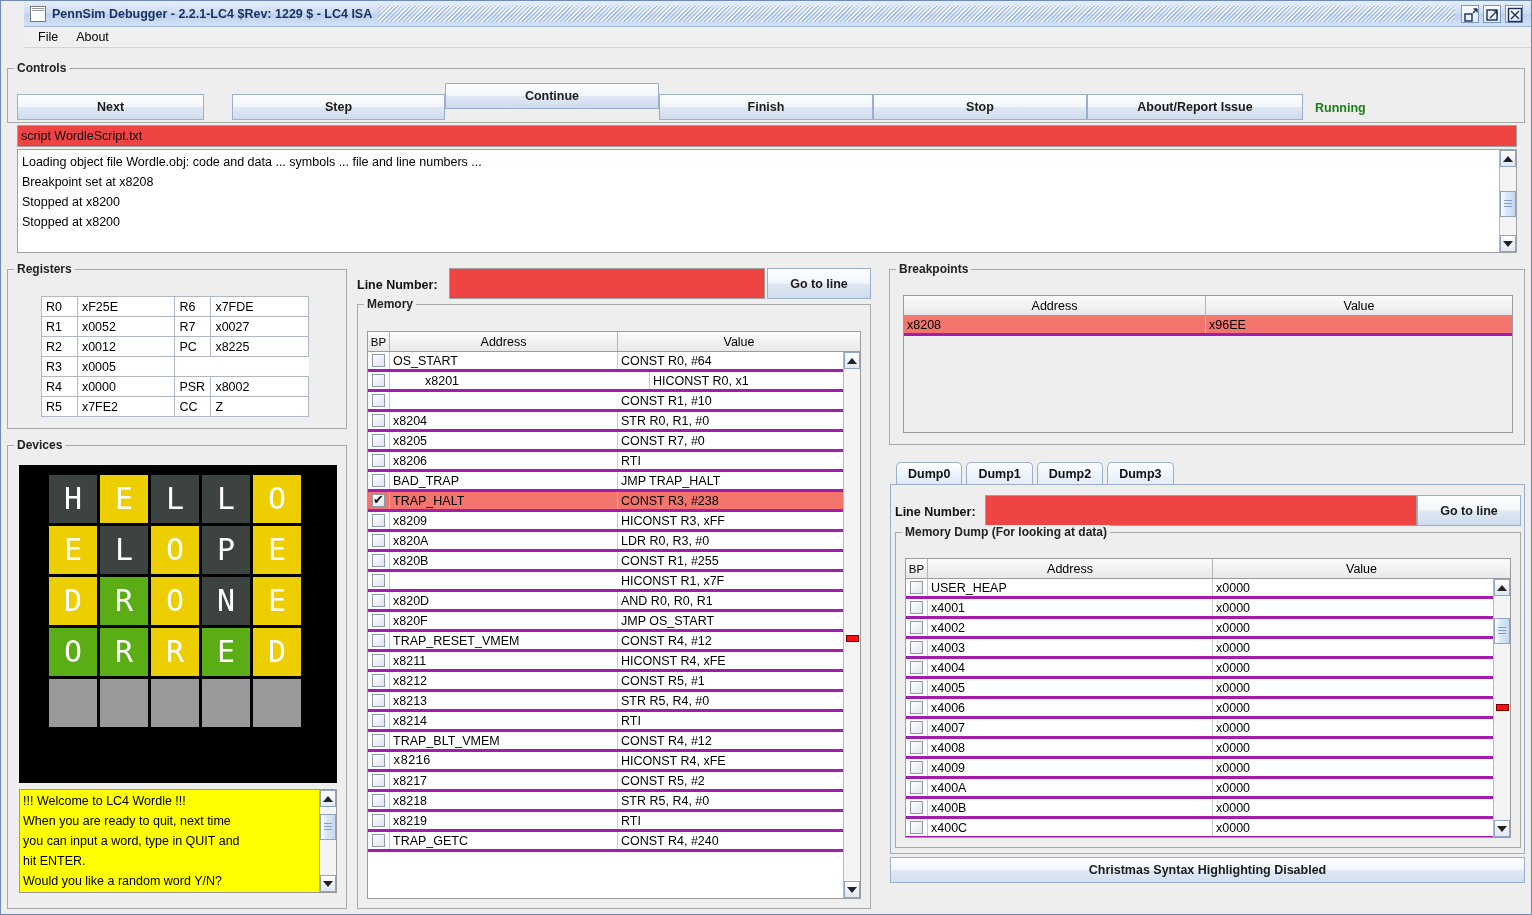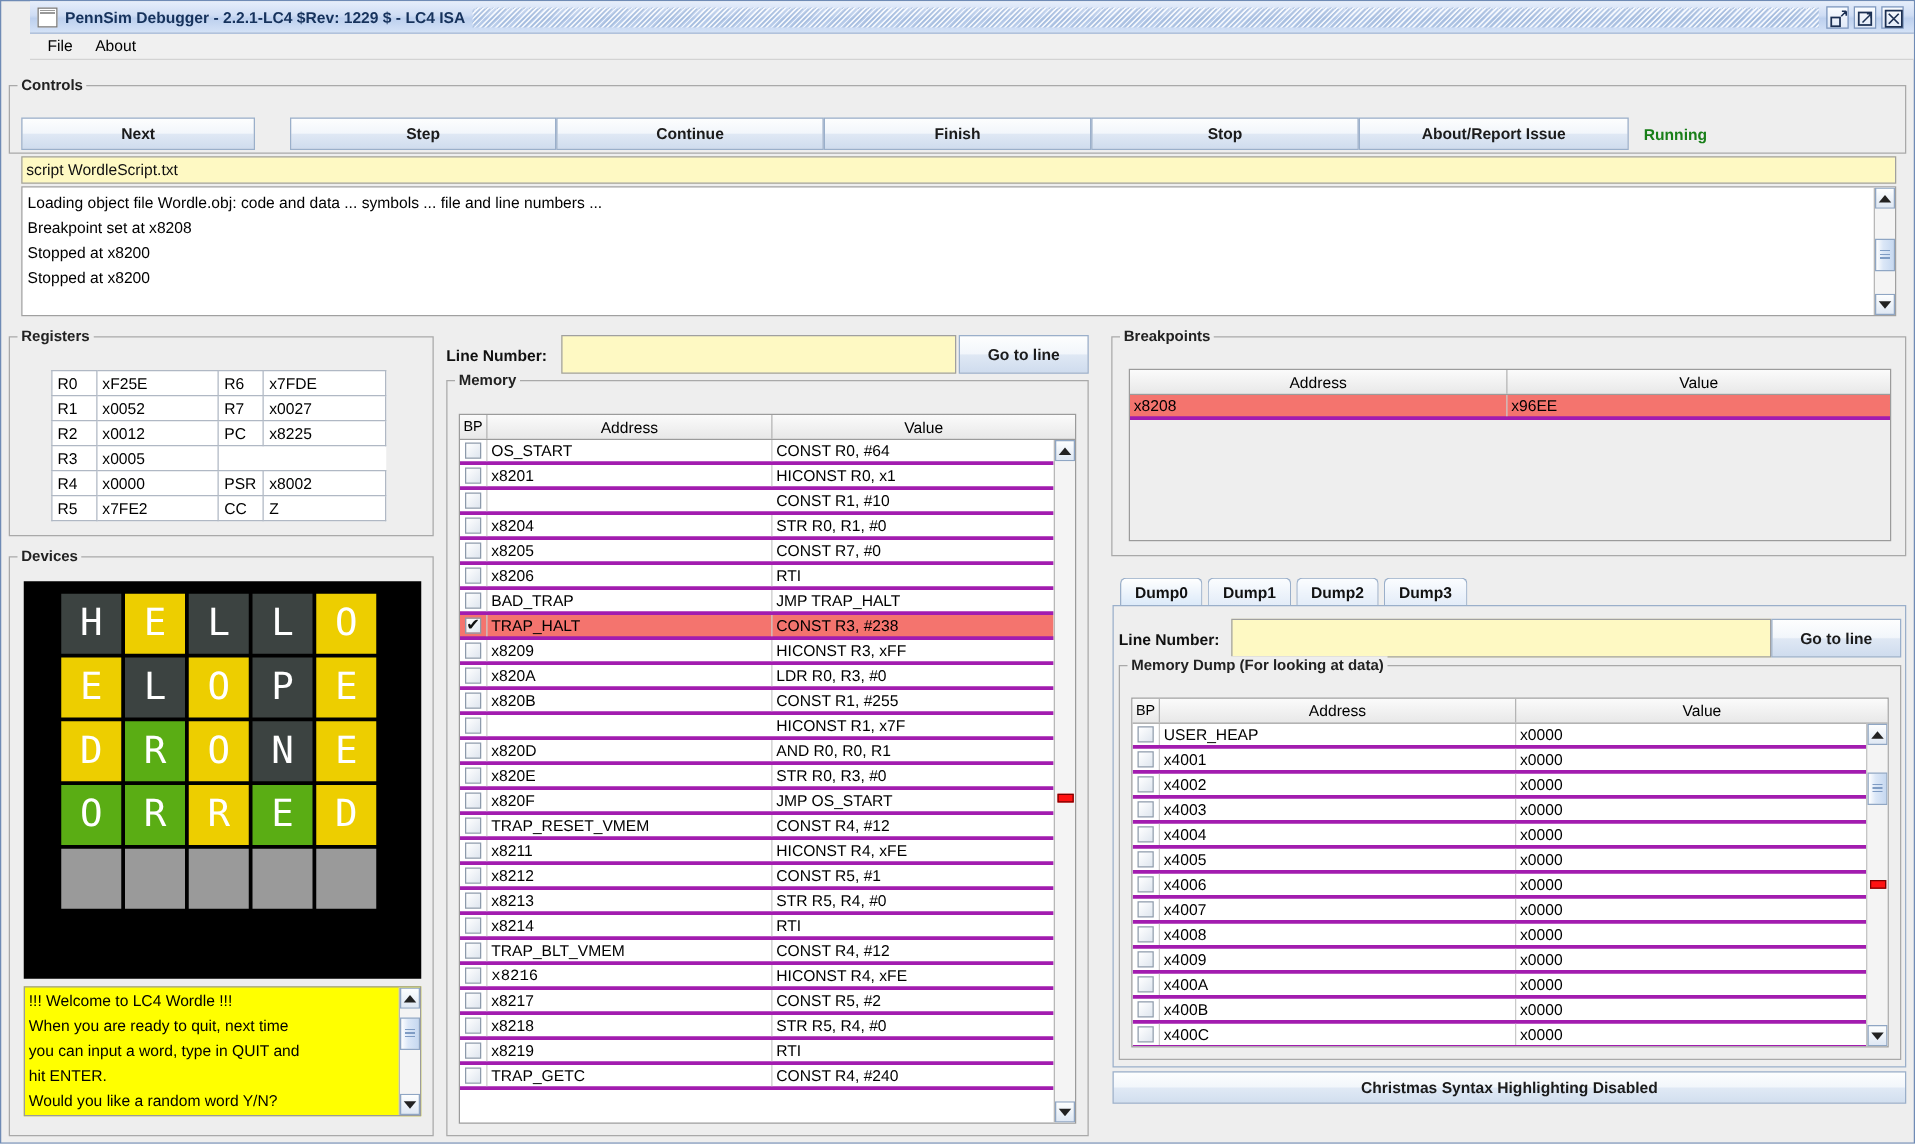--- a/index.html
+++ b/index.html
@@ -87,21 +87,21 @@
     border: 1px solid #9aafca;
     font-family: "Liberation Sans", sans-serif;
     font-size: 12.5px; font-weight: bold; color: #1b1b1b;
     text-align: center;
     display: flex; align-items: center; justify-content: center;
     cursor: default;
   }
 
   
   .tfield {
-    background: #fef9c3; border: 1px solid #a0a0a0;
+    background: #ef4444; border: 1px solid #a0a0a0;
     font-size: 12.5px; padding: 1px 3px;
     display: flex; align-items: center;
     color: #111;
     overflow: hidden; white-space: nowrap;
   }
 
   
   .console {
     background: #fff; border: 1px solid #a0a0a0;
     overflow: hidden; position: relative;
@@ -275,21 +275,21 @@
     <div class="menu-item">File</div>
     <div class="menu-item">About</div>
   </div>
 
   <div class="group" style="left:6px; top:67px; width:1518px; height:55px;">
     <div class="grp-title">Controls</div>
   </div>
 
   <div class="btn" style="position:absolute; left:16px; top:93px; width:187px; height:26px;">Next</div>
   <div class="btn" style="position:absolute; left:231px; top:93px; width:213px; height:26px;">Step</div>
-  <div class="btn" style="position:absolute; left:444px; top:93px; width:214px; height:26px;">Continue</div>
+  <div class="btn" style="position:absolute; left:444px; top:82px; width:214px; height:26px;">Continue</div>
   <div class="btn" style="position:absolute; left:658px; top:93px; width:214px; height:26px;">Finish</div>
   <div class="btn" style="position:absolute; left:872px; top:93px; width:214px; height:26px;">Stop</div>
   <div class="btn" style="position:absolute; left:1086px; top:93px; width:216px; height:26px;">About/Report Issue</div>
   <div class="running" style="left:1314px; top:100px; color:#187f18;">Running</div>
 
   <div class="tfield" style="position:absolute; left:16px; top:124px; width:1500px; height:22px;" placeholder="">script WordleScript.txt</div>
 
   <div class="console" style="position:absolute; left:16px; top:148px; width:1500px; height:104px;">
     <div class="console-lines">
       <div>Loading object file Wordle.obj: code and data ...  symbols ...  file and line numbers ...</div>
@@ -427,21 +427,21 @@
           <div class="c-bp">
             <div class="cbx"></div>
           </div>
           <div class="c-addr" style="width: 228px;">OS_START</div>
           <div class="c-val">CONST R0, #64</div>
         </div>
         <div class="row">
           <div class="c-bp">
             <div class="cbx"></div>
           </div>
-          <div class="c-addr" style="width: 228px;">x8201</div>
+          <div class="c-addr" style="width: 228px; margin-left: 32px;">x8201</div>
           <div class="c-val">HICONST R0, x1</div>
         </div>
         <div class="row">
           <div class="c-bp">
             <div class="cbx"></div>
           </div>
           <div class="c-addr" style="width: 228px; margin-top: 20px;">x8202</div>
           <div class="c-val">CONST R1, #10</div>
         </div>
         <div class="row">
@@ -506,27 +506,20 @@
           </div>
           <div class="c-addr" style="width: 228px; margin-top: 18px;">x820C</div>
           <div class="c-val">HICONST R1, x7F</div>
         </div>
         <div class="row">
           <div class="c-bp">
             <div class="cbx"></div>
           </div>
           <div class="c-addr" style="width: 228px;">x820D</div>
           <div class="c-val">AND R0, R0, R1</div>
-        </div>
-        <div class="row">
-          <div class="c-bp">
-            <div class="cbx"></div>
-          </div>
-          <div class="c-addr" style="width: 228px;">x820E</div>
-          <div class="c-val">STR R0, R3, #0</div>
         </div>
         <div class="row">
           <div class="c-bp">
             <div class="cbx"></div>
           </div>
           <div class="c-addr" style="width: 228px;">x820F</div>
           <div class="c-val">JMP OS_START</div>
         </div>
         <div class="row">
           <div class="c-bp">

